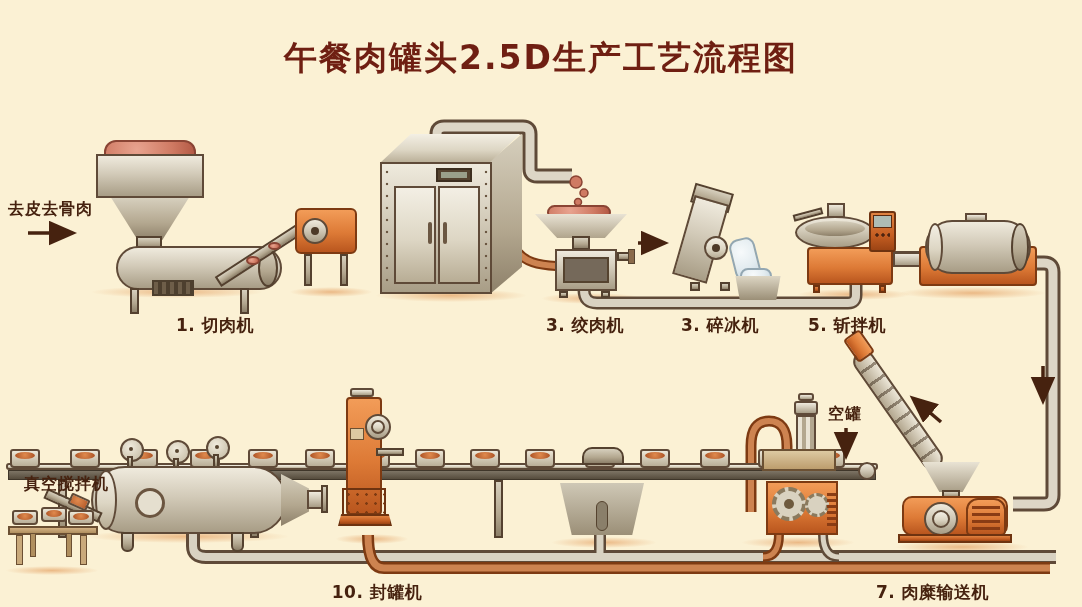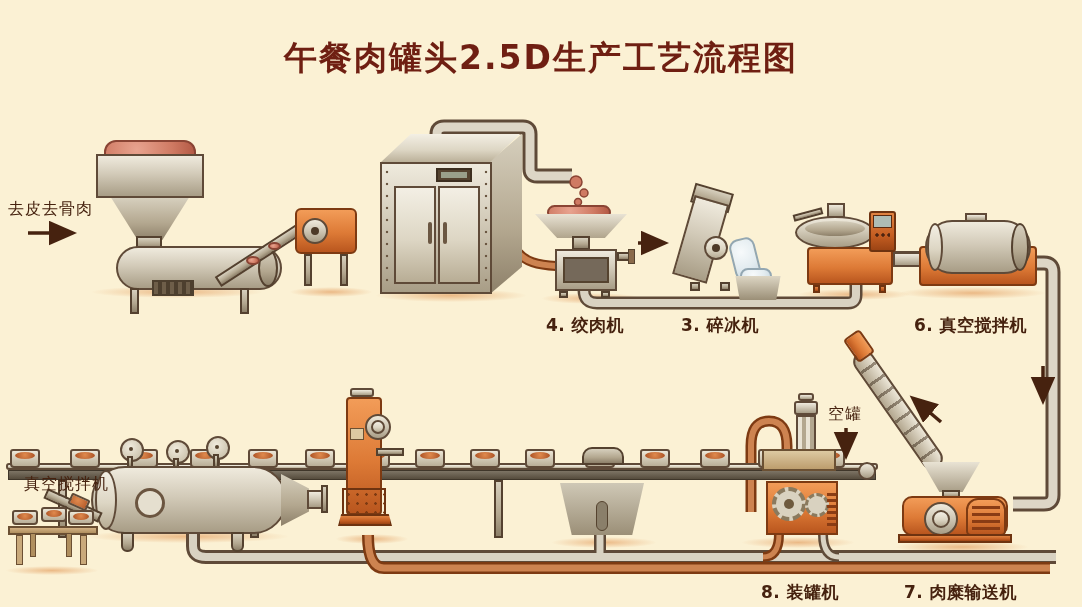--- a/index.html
+++ b/index.html
@@ -12,21 +12,21 @@
   .steel{background:linear-gradient(180deg,#efeadd 0%,#d2cab8 45%,#a89d86 100%);border:2px solid #5f4a38;}
   .steelL{background:linear-gradient(180deg,#f3efe4 0%,#ddd6c4 55%,#b8ad95 100%);border:2px solid #5f4a38;}
   .steelD{background:linear-gradient(180deg,#d6cfbd 0%,#b3a78f 60%,#8d8069 100%);border:2px solid #54412f;}
   .noborder{border:none;}
   .orange{background:linear-gradient(180deg,#f29c58 0%,#dd7a36 55%,#b9561e 100%);border:2px solid #7d3a12;}
   .orangeD{background:linear-gradient(180deg,#e08341 0%,#c55e22 60%,#9c4414 100%);border:2px solid #6e3310;}
   .meat{background:radial-gradient(circle at 35% 35%,#e8a38f,#cf7a63 60%,#b25844 100%);border:2px solid #8a4434;}
   .ice{background:radial-gradient(circle at 40% 30%,#f7fafb,#e3ecf0 55%,#c7d8e1 100%);border:2px solid #93a7b2;}
   .sh{position:absolute;background:radial-gradient(ellipse at center,rgba(222,140,70,.55),rgba(222,140,70,0) 72%);border-radius:50%;}
   .lbl{position:absolute;color:#46220f;font-weight:bold;font-size:17px;text-align:center;letter-spacing:.5px;}
-  .ann{position:absolute;color:#46220f;font-weight:normal;font-size:16px;letter-spacing:1px;}
+  .ann{position:absolute;color:#46220f;font-weight:bold;font-size:16px;letter-spacing:1px;}
   .title{position:absolute;left:0;right:0;top:36px;text-align:center;color:#6f1f12;
          font-size:33px;font-weight:bold;letter-spacing:2px;}
   .can{position:absolute;width:26px;height:15px;border:2px solid #5f4a38;border-radius:3px 3px 4px 4px;
        background:linear-gradient(180deg,#ece6d7,#b9ae97);}
   .can .fill{position:absolute;left:3px;right:3px;top:1px;height:7px;border-radius:50%;
        background:radial-gradient(circle at 50% 40%,#e08a4e,#b35a2a 80%);}
   .gauge{position:absolute;width:20px;height:20px;border-radius:50%;border:2px solid #5f4a38;
        background:radial-gradient(circle at 40% 35%,#f0ebdd,#c2b8a0);}
   .gauge:after{content:"";position:absolute;left:7px;top:7px;width:4px;height:4px;border-radius:50%;background:#55432f;}
   svg{position:absolute;left:0;top:0;pointer-events:none;}
@@ -317,23 +317,24 @@
         <path d="M0,0 L8,3.5 L0,7 Z" fill="#46220f"></path>
       </marker>
     </defs>
     <line x1="28" y1="233" x2="70" y2="233" stroke="#46220f" stroke-width="3.5" marker-end="url(#ah)"></line>
     <line x1="638" y1="243" x2="662" y2="243" stroke="#46220f" stroke-width="3.5" marker-end="url(#ah)"></line>
     <line x1="1043" y1="366" x2="1043" y2="398" stroke="#46220f" stroke-width="3.5" marker-end="url(#ah)"></line>
     <line x1="846" y1="428" x2="846" y2="453" stroke="#46220f" stroke-width="3.5" marker-end="url(#ah)"></line>
     <line x1="941" y1="422" x2="915" y2="400" stroke="#46220f" stroke-width="3.5" marker-end="url(#ah)"></line>
   </svg>
 
-  <div class="lbl" style="left:520px;top:314px;width:130px;">4. 绞肉机</div>
+  <div class="lbl" style="left:150px;top:314px;width:130px;">1. 切肉机</div>
+  <div class="lbl" style="left:520px;top:314px;width:130px;">3. 绞肉机</div>
   <div class="lbl" style="left:655px;top:314px;width:130px;">3. 碎冰机</div>
-  <div class="lbl" style="left:898px;top:314px;width:145px;">6. 真空搅拌机</div>
-  <div class="lbl" style="left:888px;top:581px;width:145px;">7. 肉糜输送机</div>
-  <div class="lbl" style="left:735px;top:581px;width:130px;">8. 装罐机</div>
+  <div class="lbl" style="left:782px;top:314px;width:130px;">5. 斩拌机</div>
+  <div class="lbl" style="left:860px;top:581px;width:145px;">7. 肉糜输送机</div>
+  <div class="lbl" style="left:312px;top:581px;width:130px;">10. 封罐机</div>
 
   <div class="ann" style="left:8px;top:199px;">去皮去骨肉</div>
   <div class="ann" style="left:24px;top:474px;">真空搅拌机</div>
   <div class="ann" style="left:828px;top:404px;">空罐</div>
 
 </div>
 
 </body></html>

